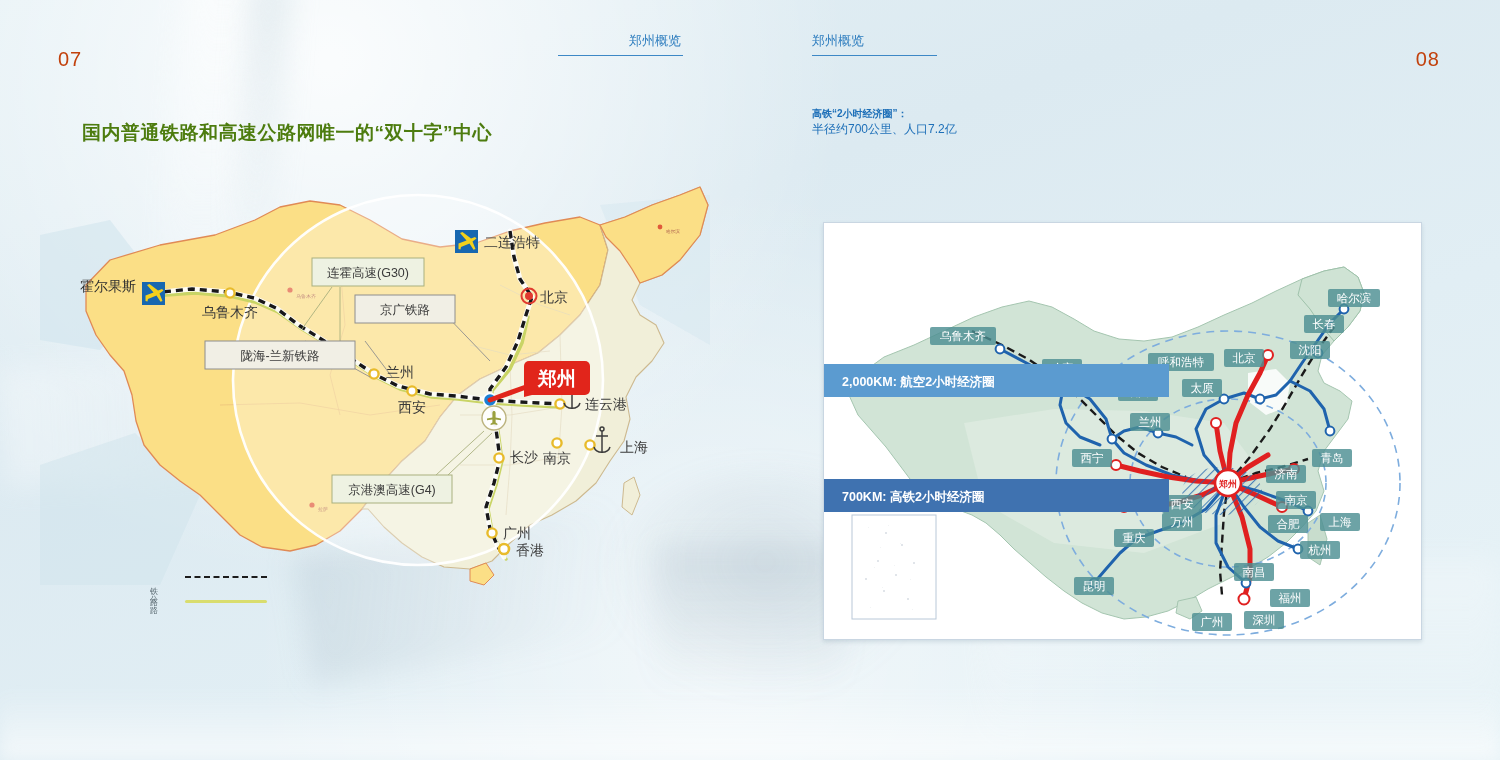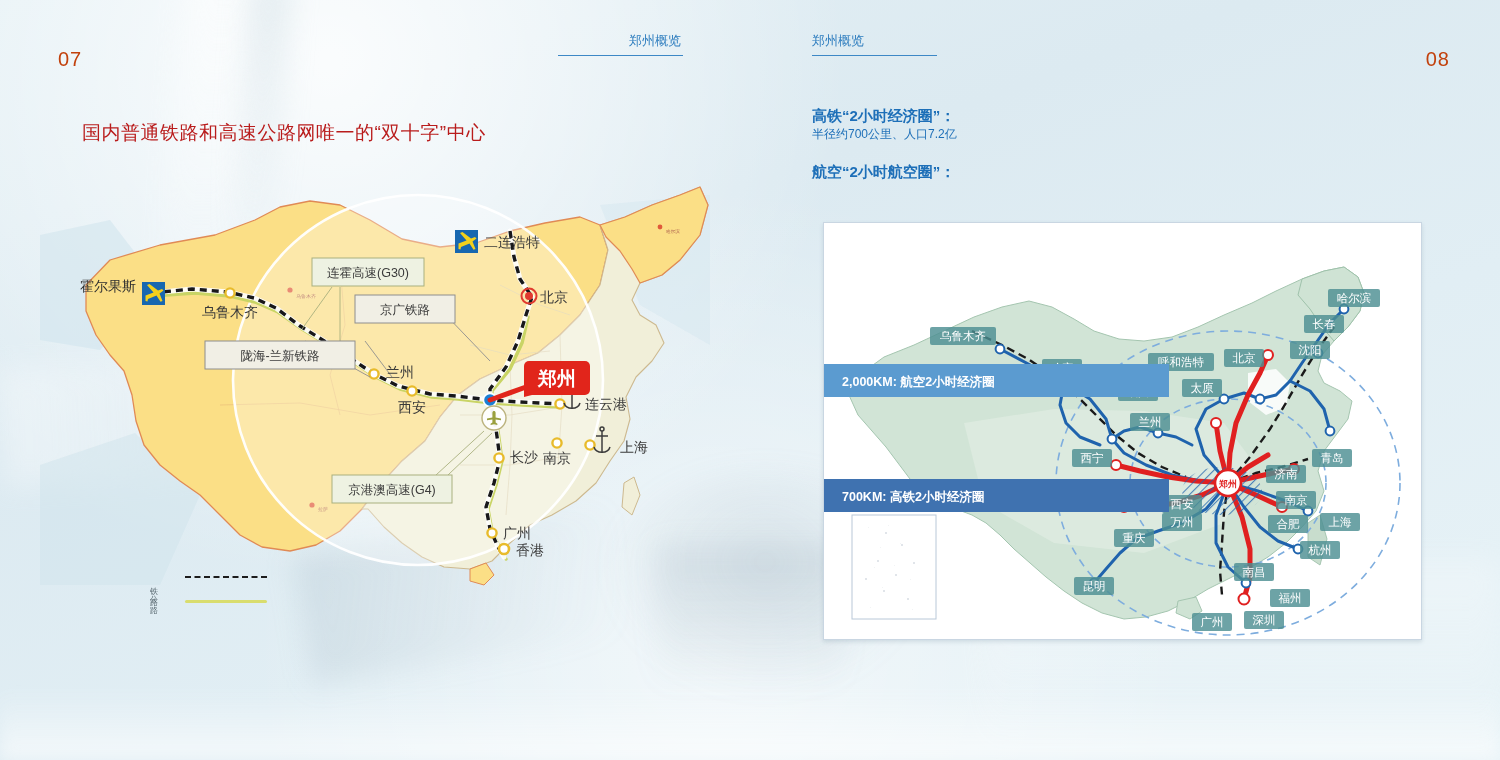--- a/index.html
+++ b/index.html
@@ -24,50 +24,50 @@
   .s3{left:300px;top:530px;width:320px;height:130px;background:linear-gradient(105deg,rgba(150,172,186,.42),rgba(255,255,255,0));transform:rotate(-9deg);}
   .s4{left:600px;top:470px;width:330px;height:230px;border-radius:50% 50% 42% 42%;background:radial-gradient(ellipse at 50% 40%,rgba(140,163,178,.38),rgba(255,255,255,0) 70%);}
   .s5{left:655px;top:545px;width:190px;height:150px;background:linear-gradient(180deg,rgba(128,152,168,.30),rgba(255,255,255,0));border-radius:10px;}
   .s6{left:0;top:690px;width:1500px;height:70px;background:linear-gradient(180deg,rgba(255,255,255,0),rgba(255,255,255,.75));filter:blur(8px);opacity:.85;}
   .s7{left:980px;top:560px;width:520px;height:200px;background:linear-gradient(180deg,rgba(255,255,255,.5),rgba(255,255,255,0));}
   .s8{left:0;top:360px;width:300px;height:120px;background:linear-gradient(90deg,rgba(255,255,255,.65),rgba(255,255,255,0));transform:rotate(-3deg);}
 
   
   .pageno{position:absolute;color:#c2410c;font-size:20px;letter-spacing:1px;}
   #pageno-left{left:58px;top:48px;}
-  #pageno-right{right:50px;top:48px;}
+  #pageno-right{right:60px;top:48px;}
 
   .crumb{position:absolute;top:31px;font-family:Liberation Serif, serif;}
   .crumb .label{color:#2c7cbe;font-size:13px;line-height:20px;display:block;white-space:nowrap;}
   .crumb .rule{display:block;height:1px;background:#3d88c6;margin-top:4px;}
   #crumb-left{left:558px;text-align:right;}
   #crumb-left .label{padding-right:2px;}
   #crumb-left .rule{width:125px;}
   #crumb-right{left:812px;text-align:left;}
   #crumb-right .rule{width:125px;}
 
   
-  #left-headline{position:absolute;left:82px;top:120px;color:#b91c1c;
-    font-size:19px;font-weight:normal;letter-spacing:.5px;white-space:nowrap;}
+  #left-headline{position:absolute;left:82px;top:120px;color:#4d7c0f;
+    font-size:19px;font-weight:bold;letter-spacing:.5px;white-space:nowrap;}
 
   #left-map{position:absolute;left:40px;top:165px;width:670px;height:430px;}
   #left-map svg{display:block;}
 
   .legend{position:absolute;left:75px;}
   .legend .ltext{position:absolute;font-size:8px;color:#5a6a72;}
   #legend-rail-label{left:75px;top:570px;margin-top:16px;}
   #legend-road-label{left:75px;top:594px;}
   #legend-rail-line{position:absolute;left:110px;top:576px;width:82px;height:0;
      border-top:2px dashed #1c1c1c;}
   #legend-road-line{position:absolute;left:110px;top:600px;width:82px;height:3px;
      background:#d9dd6e;border-radius:2px;}
 
   
   .rblock{position:absolute;left:812px;}
-  .rblock .head{color:#1d6fb8;font-size:15px;font-weight:bold;white-space:nowrap;}
+  .rblock .head{color:#1d6fb8;font-size:10px;font-weight:bold;white-space:nowrap;}
   .rblock .sub{color:#1d6fb8;font-size:12px;white-space:nowrap;}
   #block-hsr{top:107px;}
   #block-air{top:163px;}
 
   #right-map{position:absolute;left:823px;top:222px;width:597px;height:416px;
     background:#ffffff;border:1px solid #c9d6e2;box-shadow:0 2px 4px rgba(80,110,135,.18);}
   #right-map svg{display:block;}
 </style>
 </head>
 <body>
@@ -297,21 +297,20 @@
   <span id="legend-rail-line"></span>
   <span class="ltext" id="legend-road-label">公路</span>
   <span id="legend-road-line"></span>
 </div>
 
 <div class="rblock" id="block-hsr">
   <div class="head">高铁“2小时经济圈”：</div>
   <div class="sub">半径约700公里、人口7.2亿</div>
 </div>
 <div class="rblock" id="block-air">
-  <div class="head">航空“2小时航空圈”：</div>
 </div>
 
 <div id="right-map">
 <svg width="595" height="414" viewBox="0 0 595 414" xmlns="http://www.w3.org/2000/svg">
   <rect x="0" y="0" width="595" height="414" fill="#ffffff"></rect>
 
   <path d="M24,170 L38,150 L60,134 L90,122 L120,108 L150,94 L178,84 L205,78
            L228,84 L250,96 L270,108 L295,116 L320,118 L348,114 L374,104
            L400,92 L428,80 L452,68 L478,56 L500,48 L520,44 L534,54 L540,70
            L536,88 L524,104 L510,118 L498,132 L494,148 L500,160 L516,168

